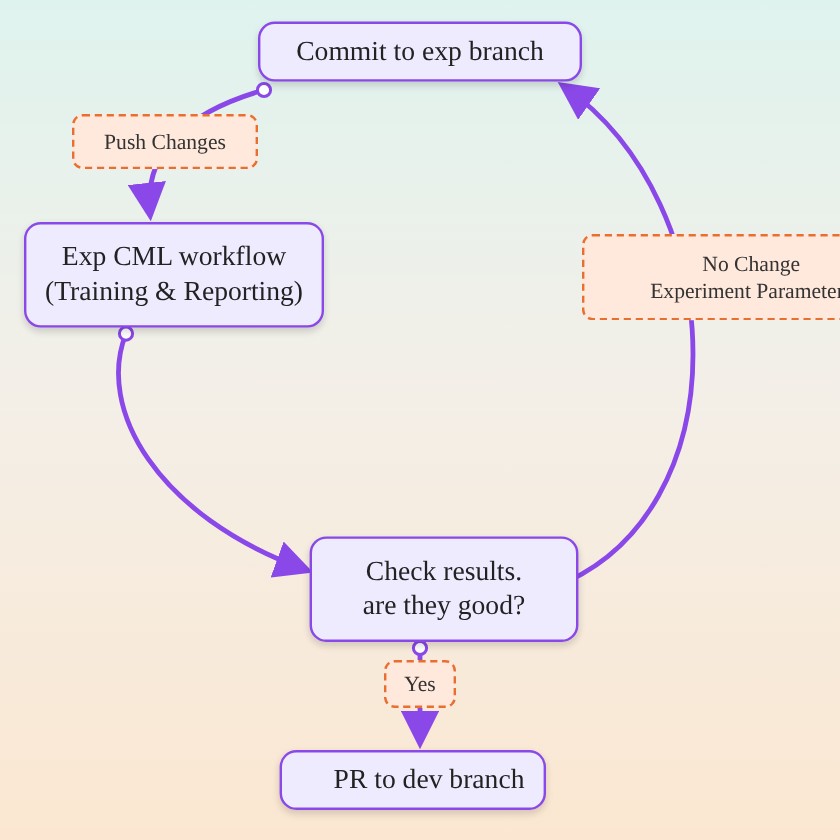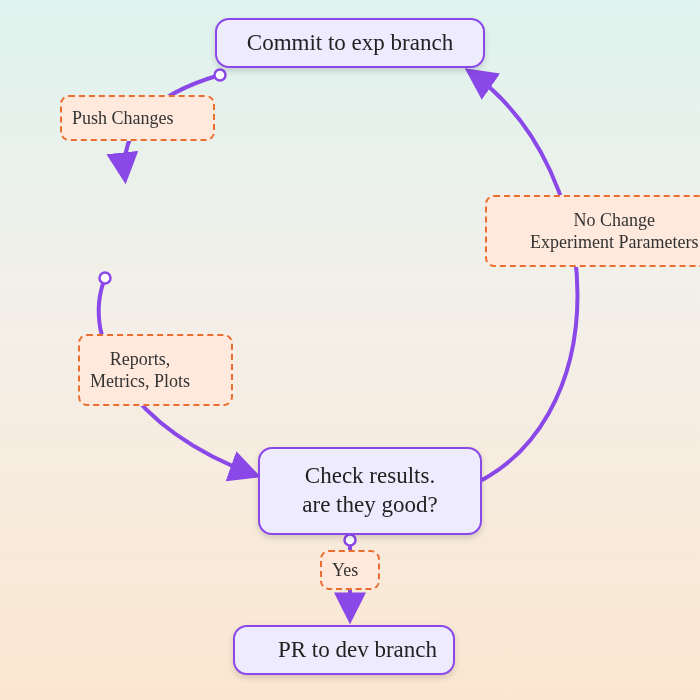--- a/index.html
+++ b/index.html
@@ -39,20 +39,21 @@
     box-sizing: border-box;
   }
   .label {
     position: absolute;
     background: #ffe8dc;
     border: 2px dashed #e86f30;
     border-radius: 9px;
     color: #333;
     display: flex;
     align-items: center;
+    justify-content: center;
     text-align: center;
     font-size: 18px;
     line-height: 1.25;
     padding: 6px 10px;
     box-sizing: border-box;
   }
 </style>
 </head>
 <body>
 <div class="canvas">
@@ -74,36 +75,36 @@
     <circle cx="460" cy="490" r="5.5" fill="#fff" stroke="#8a48e8" stroke-width="2.5"></circle>
 
     <path d="M 350 540 L 350 618" stroke="#8a48e8" stroke-width="4" fill="none" marker-end="url(#arrowhead)"></path>
     <circle cx="350" cy="540" r="5.5" fill="#fff" stroke="#8a48e8" stroke-width="2.5"></circle>
   </svg>
 
   <div class="node" style="left:215px; top:18px; width:270px; height:50px;">
     <span>Commit to exp branch</span>
   </div>
 
+  <div class="node" style="left:20px; top:185px; width:250px; height:88px;">
+    <span>Exp CML workflow<br>(Training &amp; Reporting)</span>
+  </div>
 
   <div class="node" style="left:258px; top:447px; width:224px; height:88px;">
     <span>Check results.<br>are they good?</span>
   </div>
 
   <div class="node" style="left:233px; top:625px; width:222px; height:50px;padding-left:39px;">
     <span>PR to dev branch</span>
   </div>
 
   <div class="label" style="left:60px; top:95px; width:155px; height:46px;">
     <span>Push Changes</span>
   </div>
 
-  <div class="label" style="left:78px; top:334px; width:155px; height:72px;">
-    <span>Reports,<br>Metrics, Plots</span>
-  </div>
 
   <div class="label" style="left:485px; top:195px; width:249px; height:72px;padding-left:43px;">
     <span>No Change<br>Experiment Parameters</span>
   </div>
 
   <div class="label" style="left:320px; top:550px; width:60px; height:40px;">
     <span>Yes</span>
   </div>
 
 </div>

